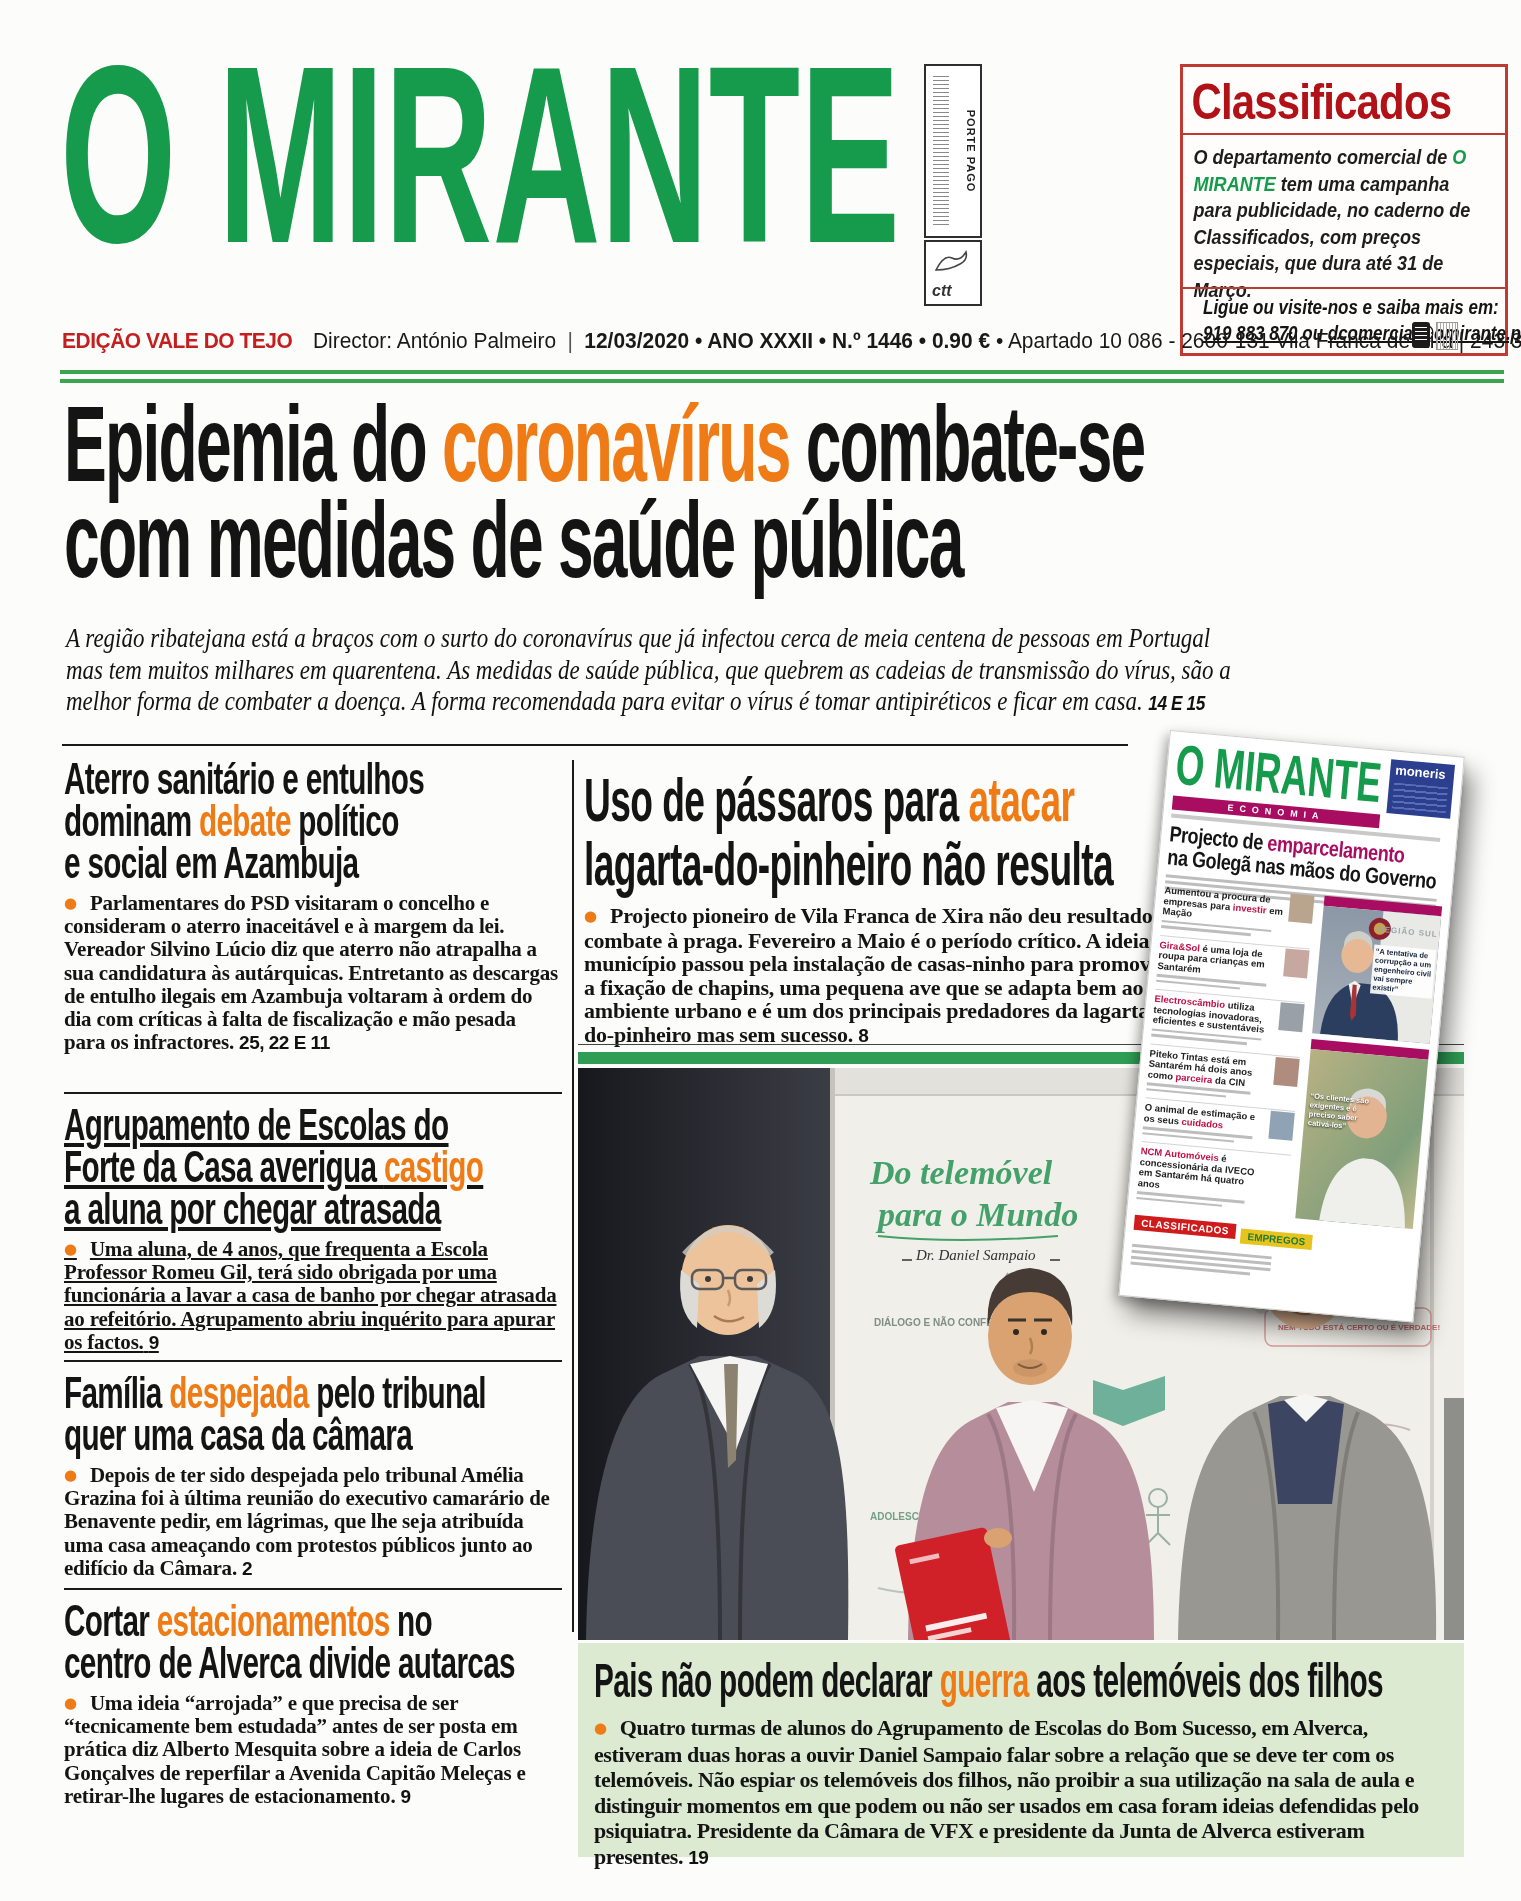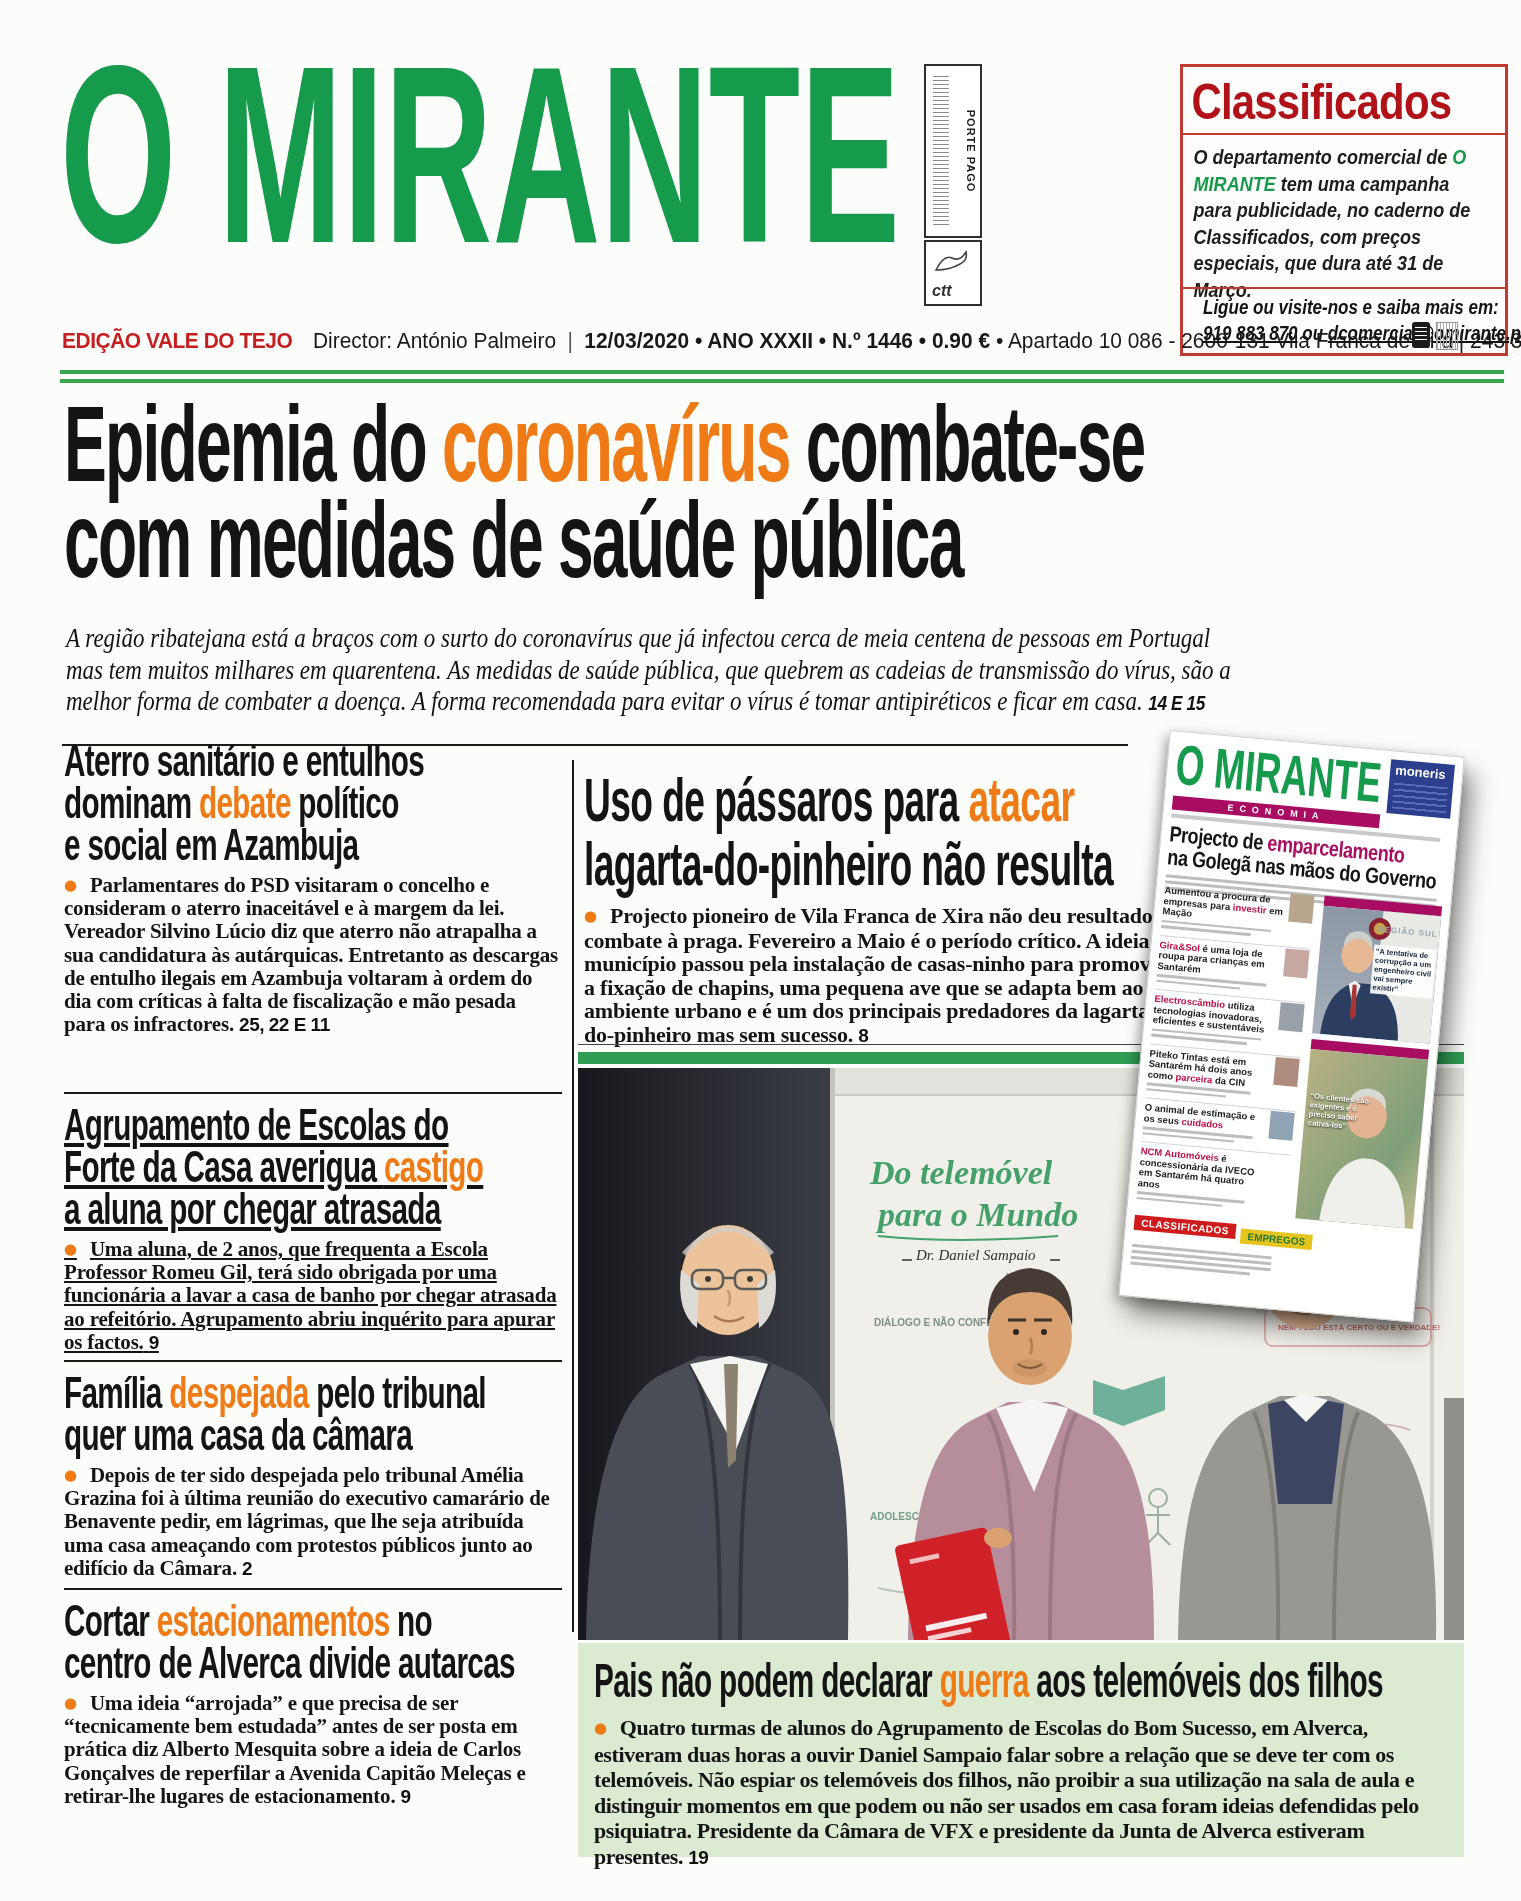--- a/index.html
+++ b/index.html
@@ -122,37 +122,37 @@
 
   <div class="abs hgroup" style="left:64px;top:396px;font-size:107px;line-height:96px;transform:scaleX(.60);letter-spacing:-3px;">
     <div class="hline"><span>Epidemia do </span><span class="hl">coronavírus</span><span> combate-se</span></div>
     <div class="hline"><span>com medidas de saúde pública</span></div>
   </div>
   <div class="abs deck" style="left:66px;top:622px;"><span>A região ribatejana está a braços com o surto do coronavírus que já infectou cerca de meia centena de pessoas em Portugal mas tem muitos milhares em quarentena. As medidas de saúde pública, que quebrem as cadeias de transmissão do vírus, são a melhor forma de combater a doença. A forma recomendada para evitar o vírus é tomar antipiréticos e ficar em casa.</span> <span class="pgref" style="font-size:21px;">14 E 15</span></div>
 
   <div class="abs art-rule" style="left:62px;top:744px;width:1066px;"></div>
   <div class="abs vrule" style="left:572px;top:760px;height:872px;"></div>
 
-  <div class="abs" style="left:64px;top:740px;width:498px;">
+  <div class="abs" style="left:64px;top:758px;width:498px;">
     <div class="hgroup" style="font-size:45px;line-height:42px;transform:scaleX(.66);">
       <div class="hline"><span>Aterro sanitário e entulhos</span></div>
       <div class="hline"><span>dominam </span><span class="hl">debate</span><span> político</span></div>
       <div class="hline"><span>e social em Azambuja</span></div>
     </div>
     <p class="nbody" style="margin:8px 0 0;font-size:21px;line-height:23.2px;"><span class="bullet">●</span><span>Parlamentares do PSD visitaram o concelho e consideram o aterro inaceitável e à margem da lei. Vereador Silvino Lúcio diz que aterro não atrapalha a sua candidatura às autárquicas. Entretanto as descargas de entulho ilegais em Azambuja voltaram à ordem do dia com críticas à falta de fiscalização e mão pesada para os infractores.</span> <span class="pgref">25, 22 E 11</span></p>
   </div>
   <div class="abs art-rule" style="left:64px;top:1092px;width:498px;"></div>
 
   <div class="abs" style="left:64px;top:1104px;width:498px;text-decoration:underline;">
     <div class="hgroup" style="font-size:45px;line-height:42px;transform:scaleX(.66);">
       <div class="hline"><span>Agrupamento de Escolas do</span></div>
       <div class="hline"><span>Forte da Casa averigua </span><span class="hl">castigo</span></div>
       <div class="hline"><span>a aluna por chegar atrasada</span></div>
     </div>
-    <p class="nbody" style="margin:8px 0 0;font-size:21px;line-height:23.2px;"><span class="bullet">●</span><span>Uma aluna, de 2 anos, que frequenta a Escola Professor Romeu Gil, terá sido obrigada por uma funcionária a lavar a casa de banho por chegar atrasada ao refeitório. Agrupamento abriu inquérito para apurar os factos.</span> <span class="pgref">9</span></p>
+    <p class="nbody" style="margin:8px 0 0;font-size:21px;line-height:23.2px;"><span class="bullet">●</span><span>Uma aluna, de 4 anos, que frequenta a Escola Professor Romeu Gil, terá sido obrigada por uma funcionária a lavar a casa de banho por chegar atrasada ao refeitório. Agrupamento abriu inquérito para apurar os factos.</span> <span class="pgref">9</span></p>
   </div>
   <div class="abs art-rule" style="left:64px;top:1360px;width:498px;"></div>
 
   <div class="abs" style="left:64px;top:1372px;width:498px;">
     <div class="hgroup" style="font-size:45px;line-height:42px;transform:scaleX(.66);">
       <div class="hline"><span>Família </span><span class="hl">despejada</span><span> pelo tribunal</span></div>
       <div class="hline"><span>quer uma casa da câmara</span></div>
     </div>
     <p class="nbody" style="margin:8px 0 0;font-size:21px;line-height:23.2px;"><span class="bullet">●</span><span>Depois de ter sido despejada pelo tribunal Amélia Grazina foi à última reunião do executivo camarário de Benavente pedir, em lágrimas, que lhe seja atribuída uma casa ameaçando com protestos públicos junto ao edifício da Câmara.</span> <span class="pgref">2</span></p>
   </div>

